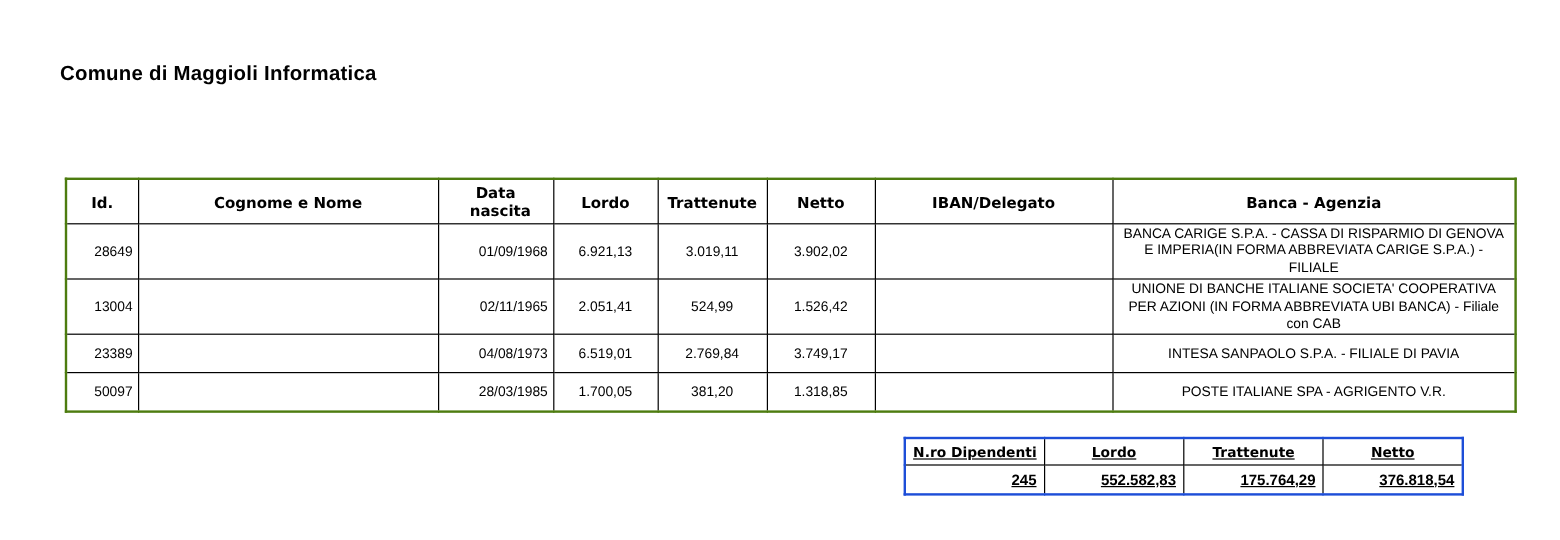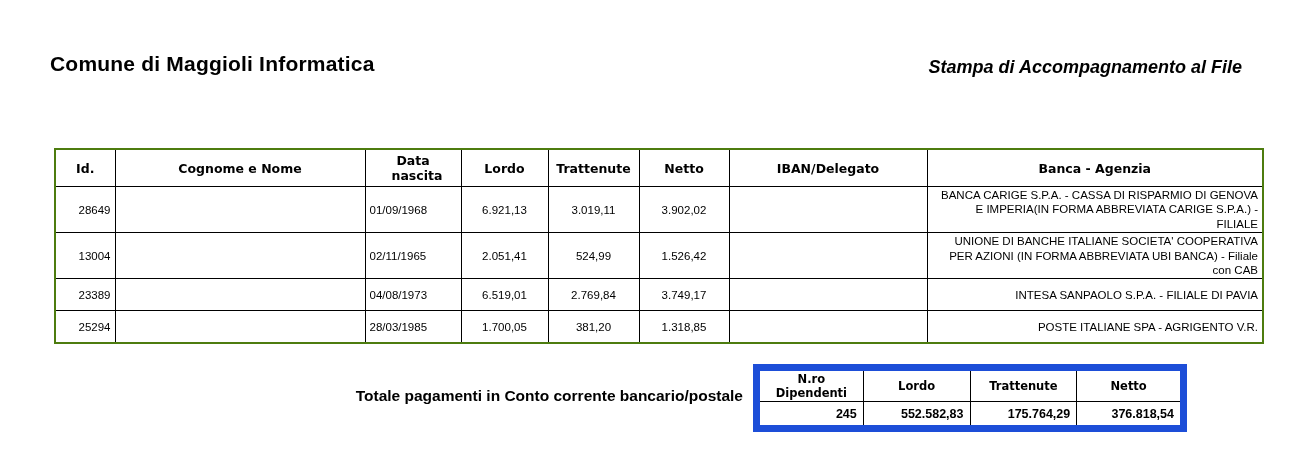--- a/index.html
+++ b/index.html
@@ -13,21 +13,21 @@
     position: relative;
     width: 1300px;
     height: 450px;
     background: #ffffff;
     overflow: hidden;
   }
   .company-title {
     position: absolute;
     left: 50px;
     top: 52px;
-    font-size: 21px;
+    font-size: 17px;
     font-weight: bold;
     letter-spacing: 0.2px;
   }
   .report-title {
     position: absolute;
     right: 58px;
     top: 57px;
     font-size: 18px;
     font-weight: bold;
     font-style: italic;
@@ -60,48 +60,49 @@
     padding: 1px 2px;
   }
   table.main-table th.th-data-nascita { padding: 1px 26px; }
   table.main-table td {
     font-size: 11.5px;
     height: 29px;
     vertical-align: middle;
     padding: 1px 4px;
   }
   td.c-id   { text-align: right; }
-  td.c-data { text-align: left; }
+  td.c-data { text-align: right; }
   td.c-num  { text-align: center; padding-right: 7px; }
   td.c-banca {
     font-size: 9.8px;
     line-height: 1.25;
-    text-align: right;
+    text-align: center;
     padding: 1px 3px;
   }
 
   
   .totals-label {
     position: absolute;
     left: 55px;
     top: 387px;
     width: 688px;
     text-align: right;
     font-size: 15.5px;
     font-weight: bold;
   }
   table.totals-table {
     position: absolute;
     left: 753px;
     top: 364px;
-    width: 434px;
+    width: 467px;
     border-collapse: collapse;
     table-layout: fixed;
     background: #ffffff;
-    border: 7px solid #1d4ed8;
+    border: 2px solid #1d4ed8;
+    text-decoration: underline;
   }
   table.totals-table th,
   table.totals-table td {
     border: 1px solid #000000;
     vertical-align: middle;
     overflow: hidden;
   }
   table.totals-table th {
     font-family: "DejaVu Sans", sans-serif;
     font-weight: bold;
@@ -117,21 +118,20 @@
     height: 21px;
     padding: 1px 6px 1px 2px;
   }
 </style>
 </head>
 <body>
 
 <div class="page">
 
   <div class="company-title">Comune di Maggioli Informatica</div>
-  <div class="report-title">Stampa di Accompagnamento al File</div>
 
   <table class="main-table">
     <colgroup>
       <col style="width:60px">
       <col style="width:250px">
       <col style="width:96px">
       <col style="width:87px">
       <col style="width:91px">
       <col style="width:90px">
       <col style="width:198px">
@@ -174,33 +174,32 @@
       <td class="c-id">23389</td>
       <td class="c-nome">&nbsp;</td>
       <td class="c-data">04/08/1973</td>
       <td class="c-num">6.519,01</td>
       <td class="c-num">2.769,84</td>
       <td class="c-num">3.749,17</td>
       <td class="c-iban">&nbsp;</td>
       <td class="c-banca">INTESA SANPAOLO S.P.A. - FILIALE DI PAVIA</td>
     </tr>
         <tr>
-      <td class="c-id">25294</td>
+      <td class="c-id">50097</td>
       <td class="c-nome">&nbsp;</td>
       <td class="c-data">28/03/1985</td>
       <td class="c-num">1.700,05</td>
       <td class="c-num">381,20</td>
       <td class="c-num">1.318,85</td>
       <td class="c-iban">&nbsp;</td>
       <td class="c-banca">POSTE ITALIANE SPA - AGRIGENTO V.R.</td>
     </tr>
       </tbody>
   </table>
 
-  <div class="totals-label">Totale pagamenti in Conto corrente bancario/postale</div>
 
   <table class="totals-table">
     <thead>
       <tr>
         <th>N.ro Dipendenti</th>
         <th>Lordo</th>
         <th>Trattenute</th>
         <th>Netto</th>
       </tr>
     </thead>

